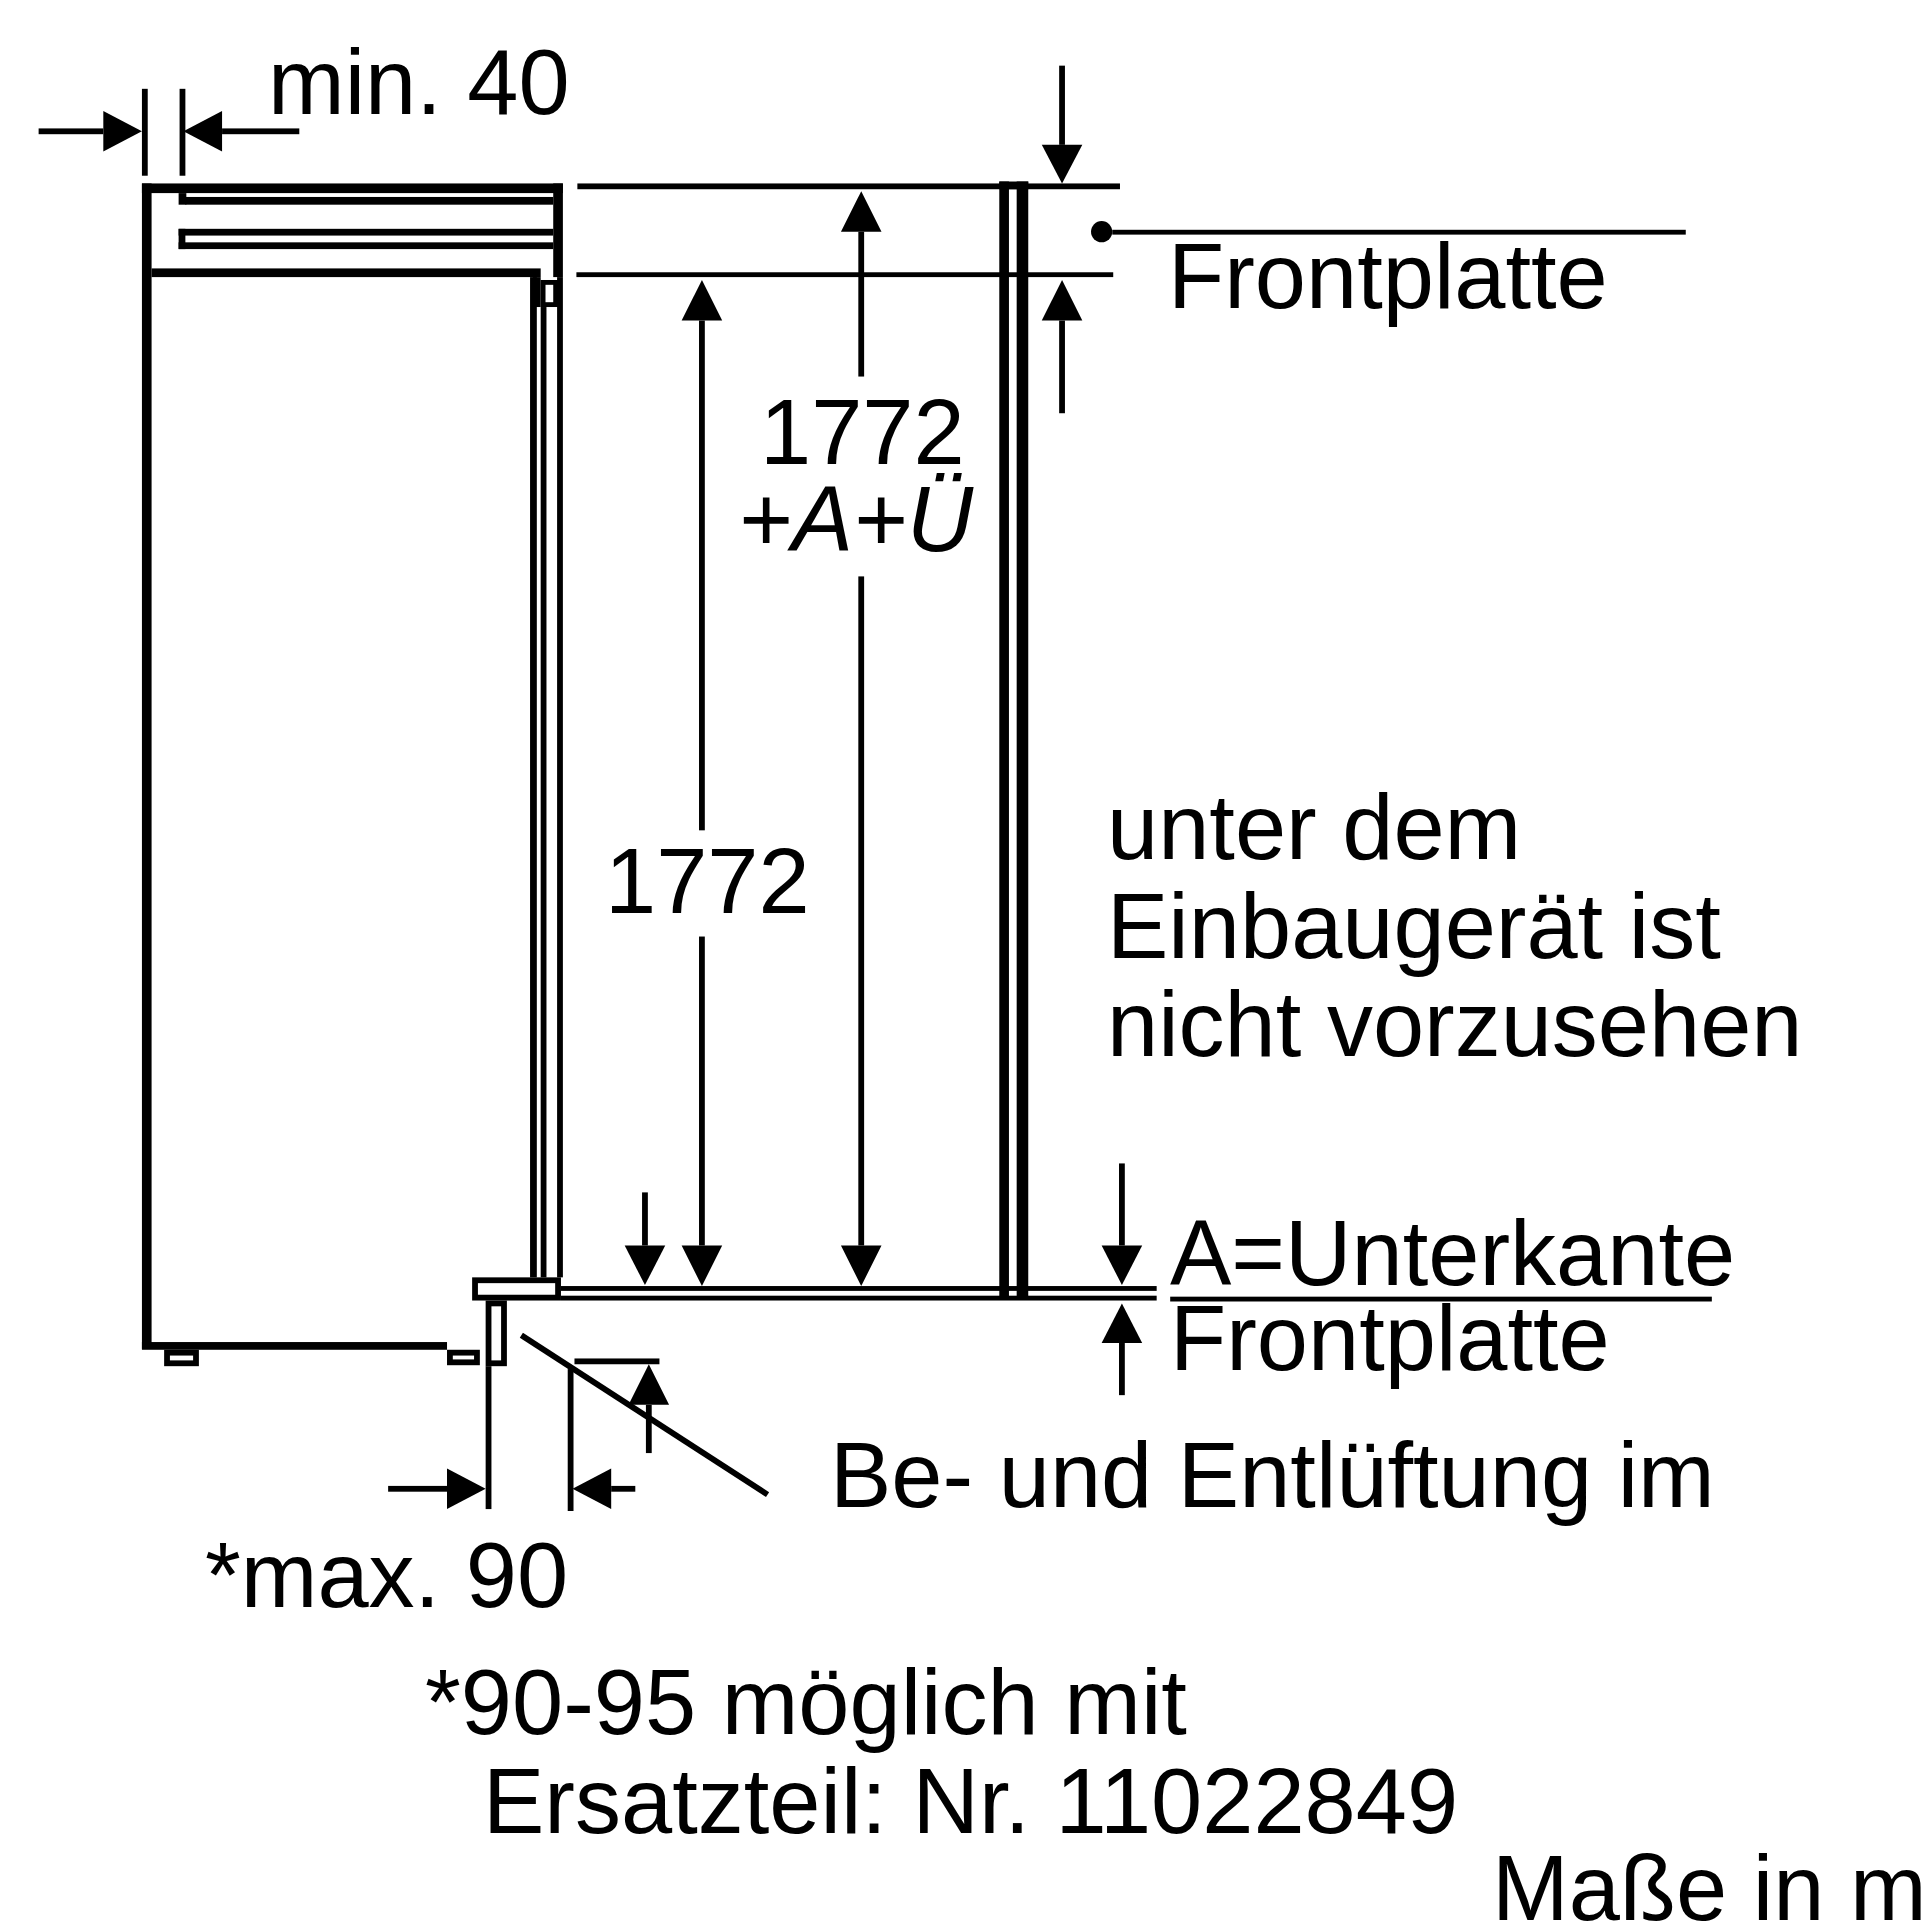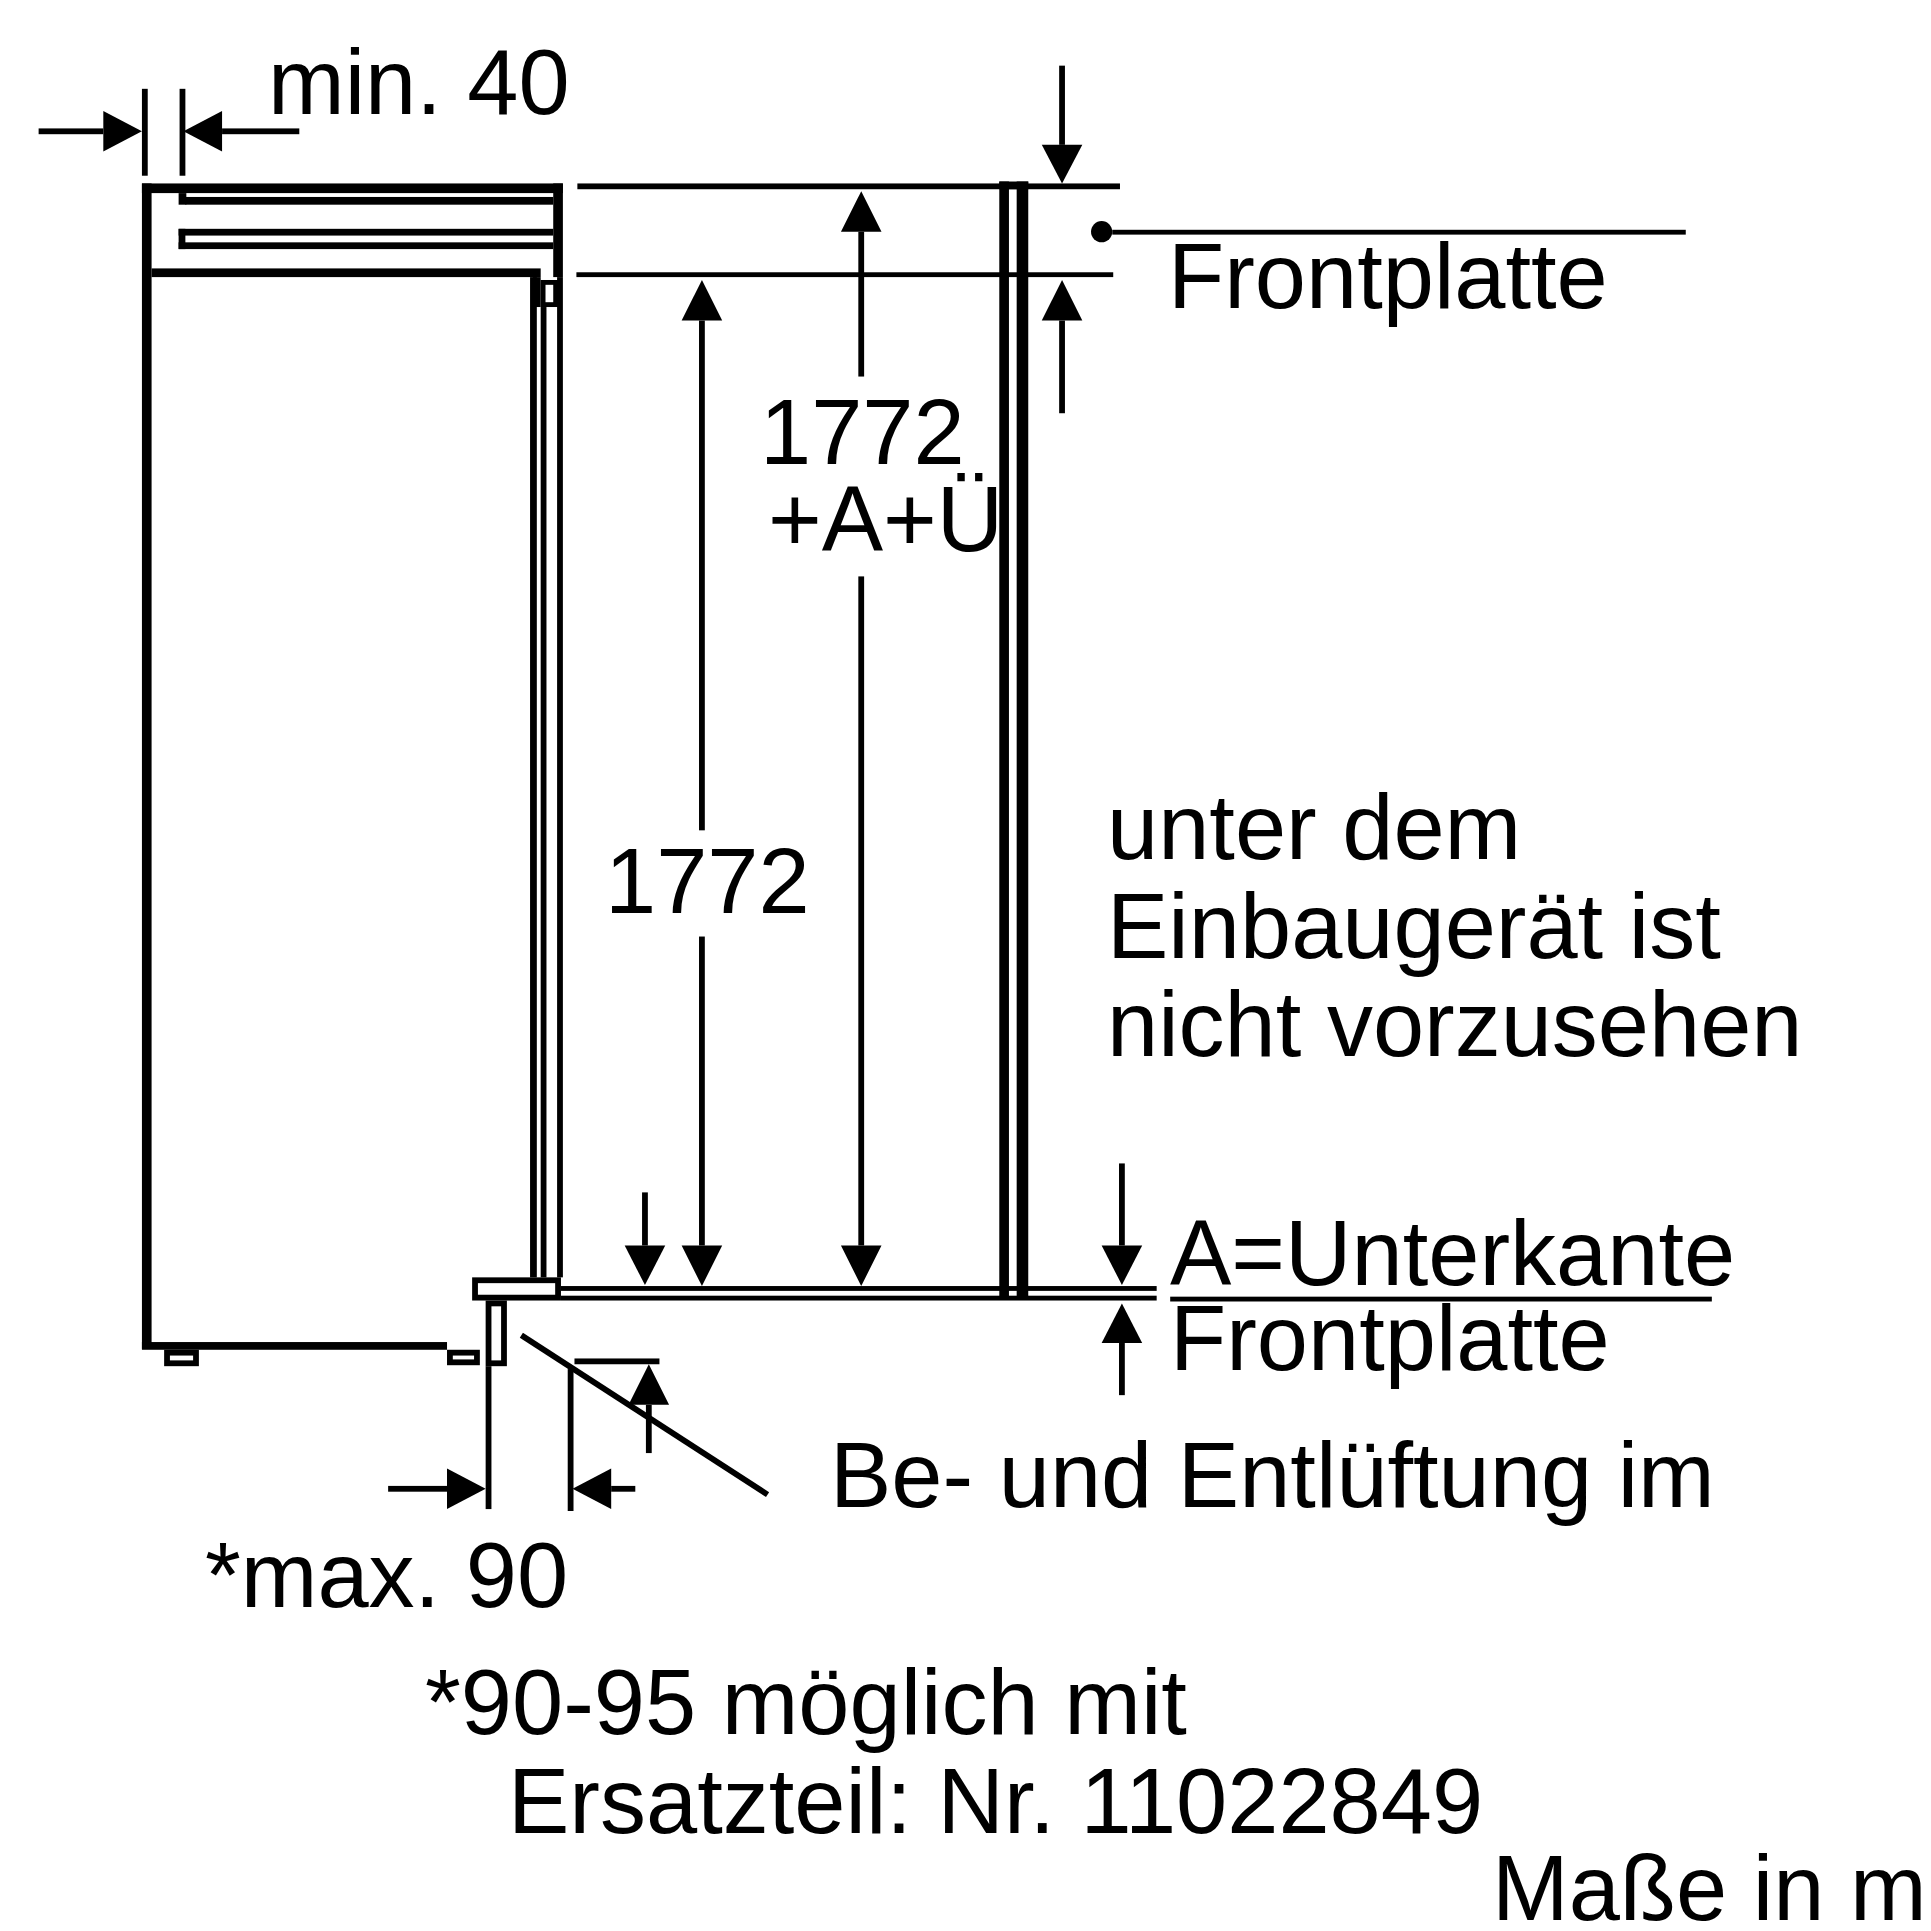--- a/index.html
+++ b/index.html
@@ -131,37 +131,37 @@
     </g>
 
     <g>
       <line x1="540" y1="1383" x2="795" y2="1548" stroke="#000" stroke-width="6"></line>
     </g>
   </svg>
 
   <div class="lbl" style="left:268px;top:36px;">min. 40</div>
 
   <div class="lbl" style="left:760px;top:386px;">1772</div>
-  <div class="lbl" style="left:768px;top:473px;">+A+Ü</div>
+  <div class="lbl" style="left:738px;top:473px;font-style:italic;">+A+Ü</div>
 
   <div class="lbl" style="left:605px;top:835px;">1772</div>
 
   <div class="lbl" style="left:1168px;top:230px;">Frontplatte</div>
 
   <div class="lbl" style="left:1107px;top:781px;">unter dem</div>
   <div class="lbl" style="left:1107px;top:880px;">Einbaugerät ist</div>
   <div class="lbl" style="left:1107px;top:978px;">nicht vorzusehen</div>
 
   <div class="lbl" style="left:1170px;top:1207px;">A=Unterkante</div>
   <div class="lbl" style="left:1170px;top:1292px;">Frontplatte</div>
 
 
   <div class="lbl" style="left:205px;top:1514px;margin-top:15px;">*max. 90</div>
 
   <div class="lbl" style="left:830px;top:1429px;">Be- und Entlüftung im</div>
 
   <div class="lbl" style="left:425px;top:1656px;">*90-95 möglich mit</div>
-  <div class="lbl" style="left:483px;top:1755px;margin-left:25px;">Ersatzteil: Nr. 11022849</div>
+  <div class="lbl" style="left:483px;top:1755px;">Ersatzteil: Nr. 11022849</div>
 
   <div class="lbl" style="left:1492px;top:1842px;">Maße in mm</div>
 
 </div>
 
 
 </body></html>

